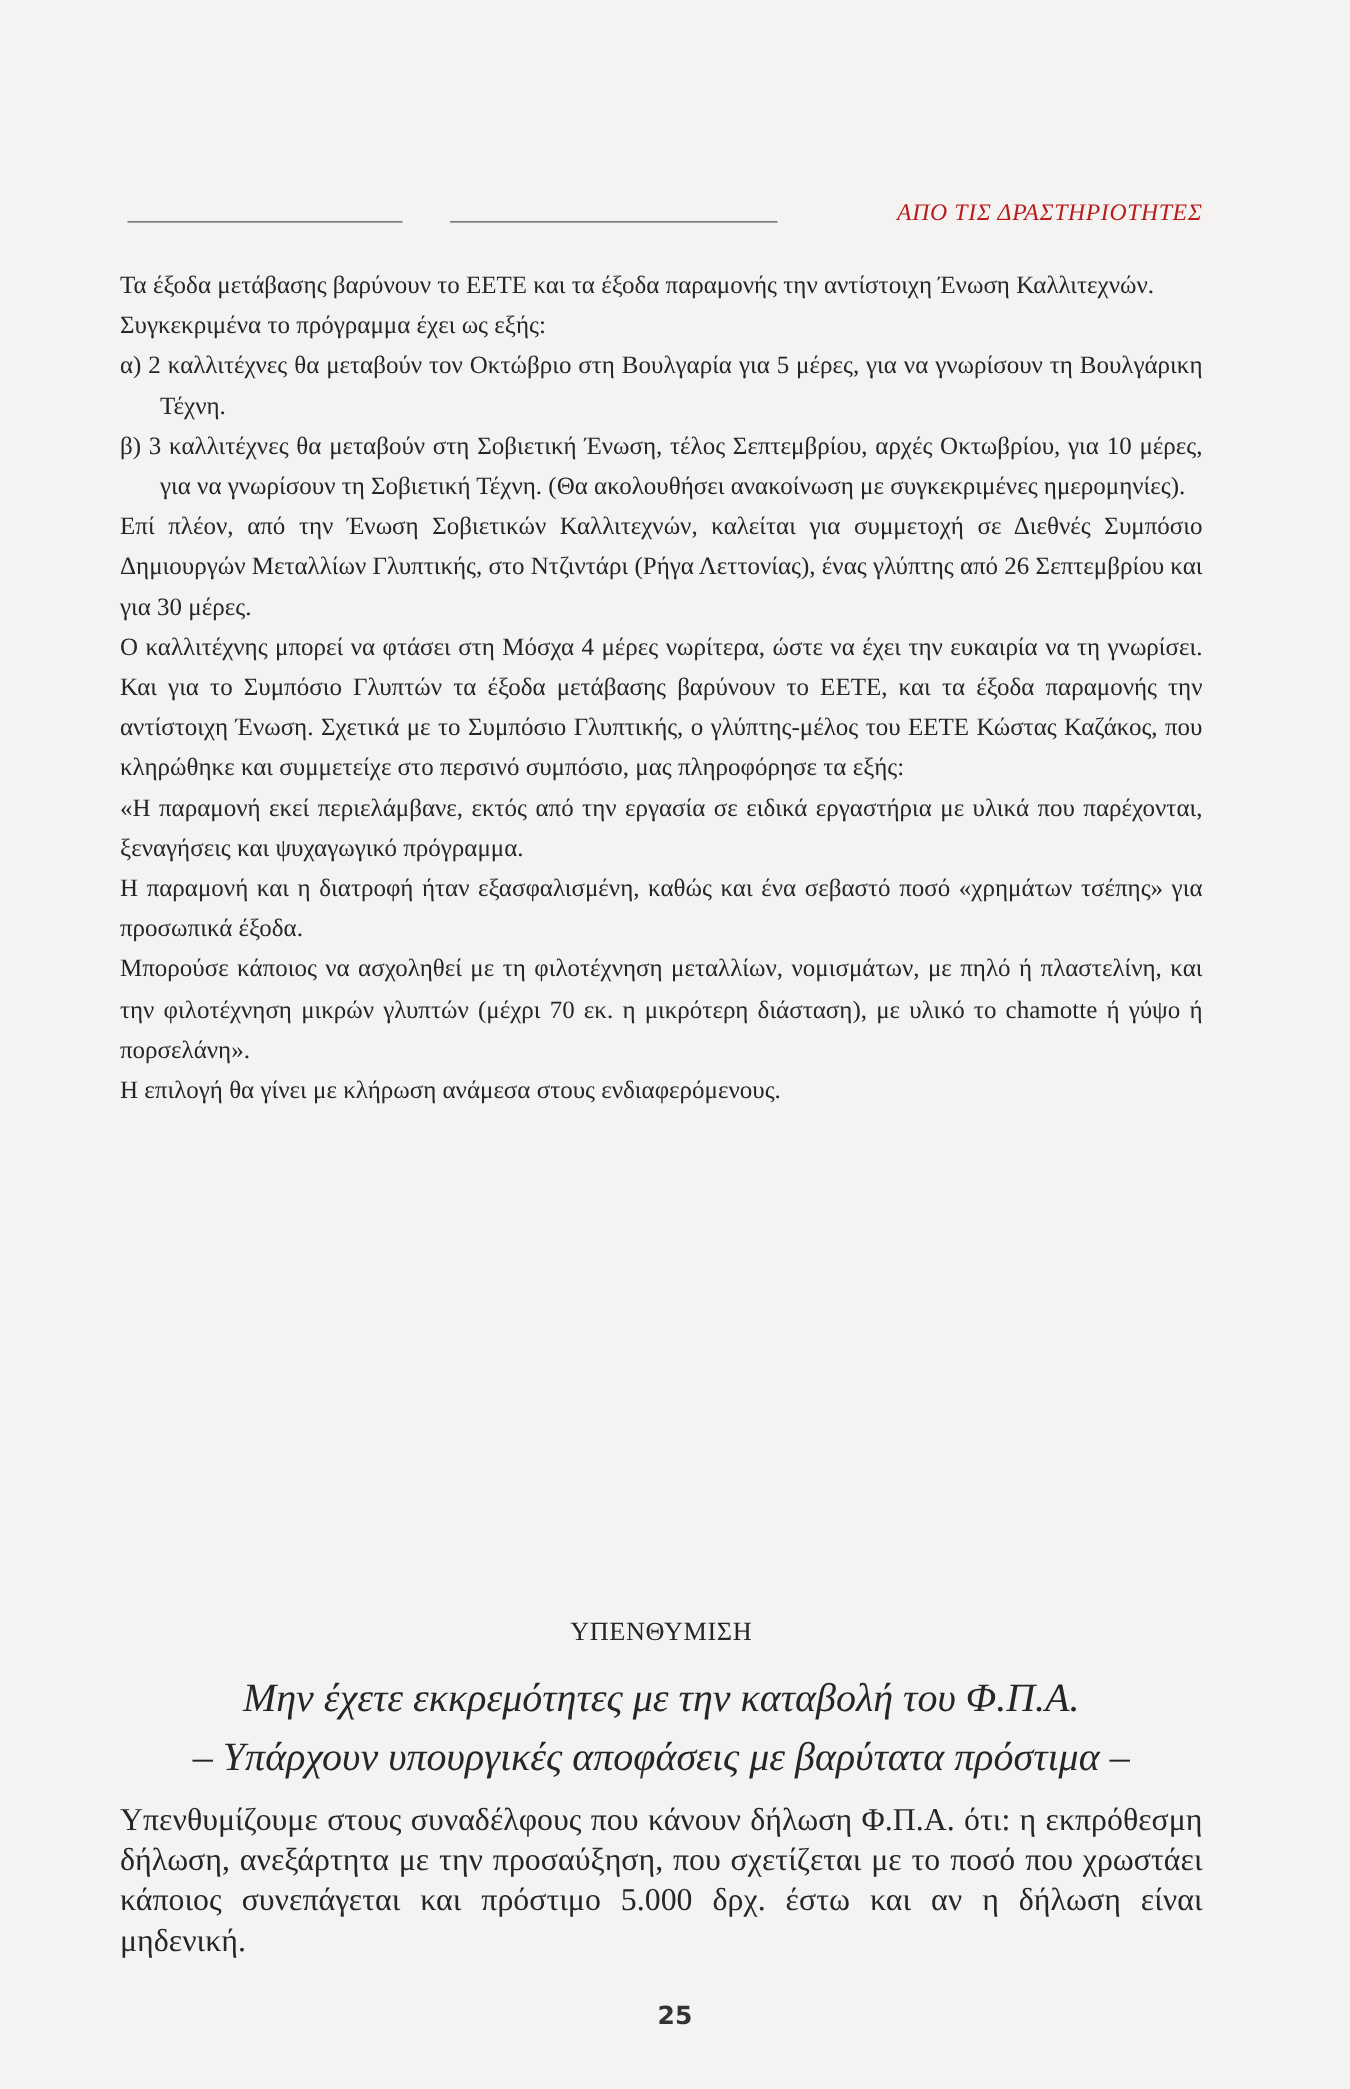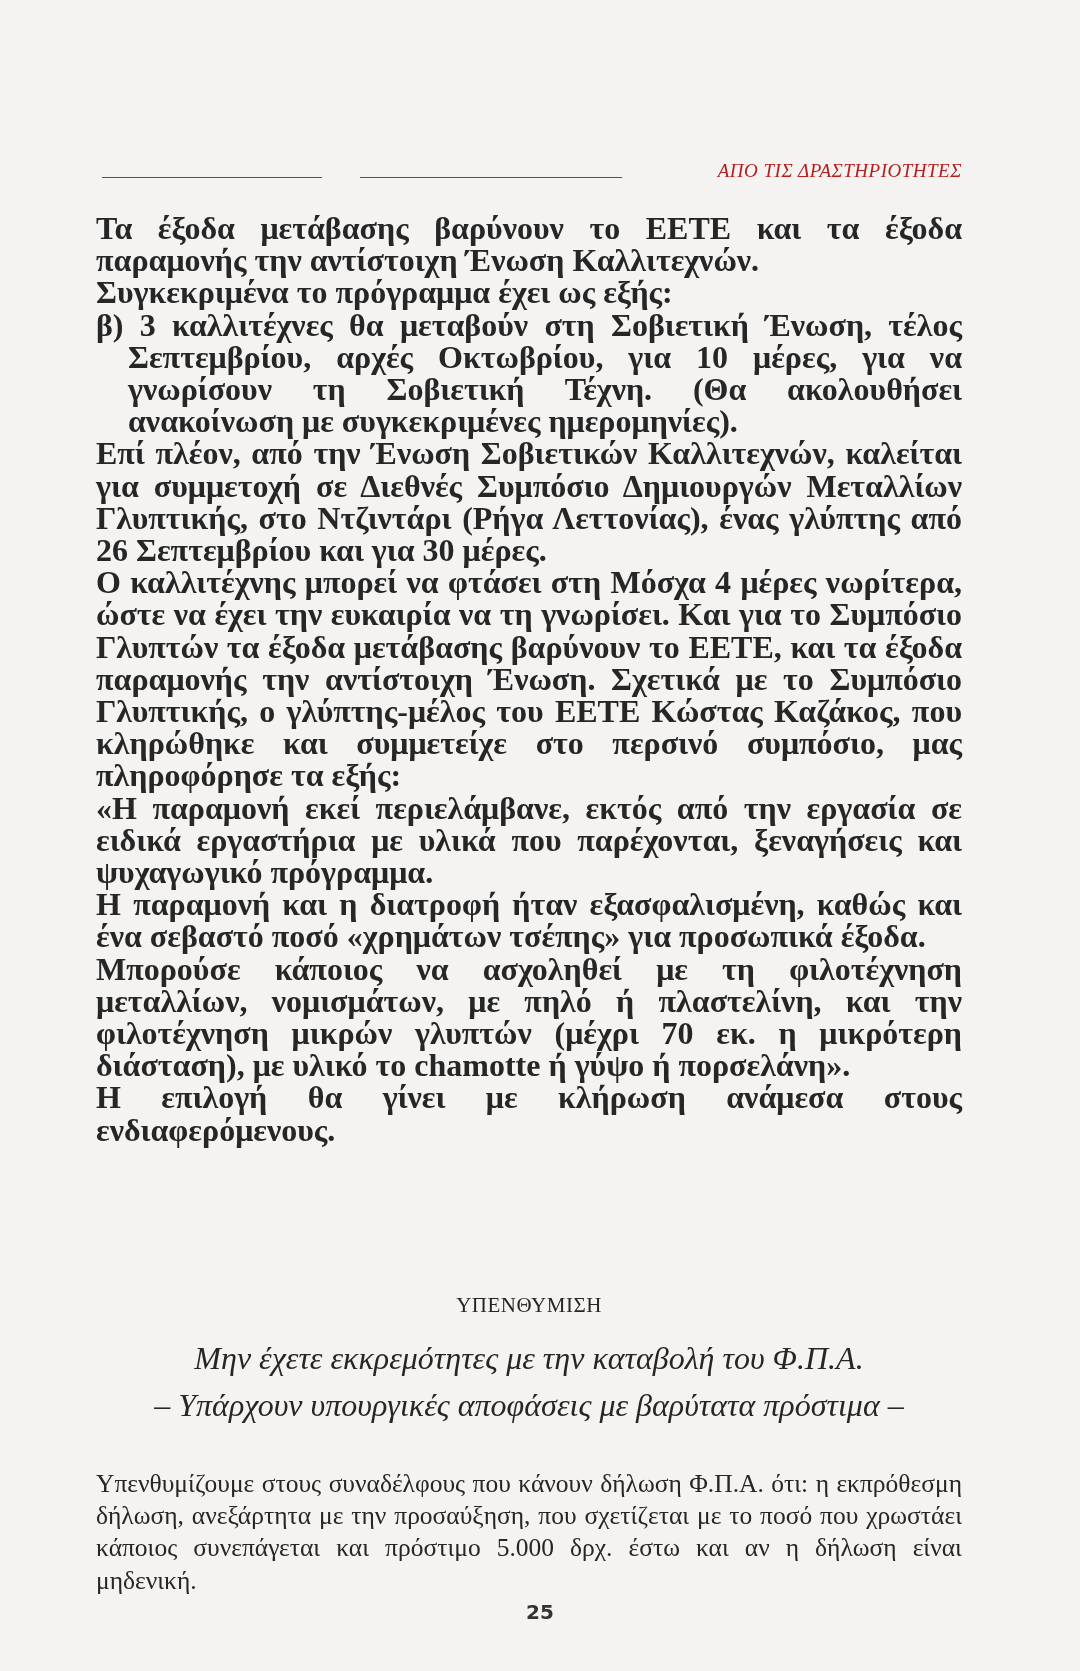--- a/index.html
+++ b/index.html
@@ -17,57 +17,58 @@
     }
     .rule { position: absolute; top: 17px; height: 1px; background: #555; }
     .rule.r1 { left: 0; width: 220px; }
     .rule.r2 { left: 258px; width: 262px; }
     .head-title {
       position: absolute; right: 0; top: 0;
       font-style: italic; font-size: 19px; letter-spacing: 0.5px; color: #b91c1c;
     }
     .body-text {
       position: absolute; left: 96px; top: 212px; width: 866px;
-      font-size: 32px; line-height: 32.2px; font-weight: bold;
+      font-size: 20px; line-height: 32.2px;
     }
     .para { margin: 0; text-align: justify; text-align-last: left; }
     .para.list { padding-left: 32px; text-indent: -32px; }
     .section-title {
       position: absolute; left: 96px; width: 866px; top: 1293px;
       text-align: center; font-size: 21px; letter-spacing: 0.5px;
     }
     .subtitle {
       position: absolute; left: 96px; width: 866px;
       text-align: center; font-style: italic; font-size: 32px;
     }
     .subtitle.s1 { top: 1340px; }
     .subtitle.s2 { top: 1375px; margin-top: 12px; }
     .reminder {
       position: absolute; left: 96px; top: 1440px; width: 866px;
-      font-size: 25.5px; line-height: 32.2px; margin-top: 28px;
+      font-size: 25.5px; line-height: 32.2px;
     }
     .page-number {
       position: absolute; top: 1600px; left: 0; width: 1080px; text-align: center;
       font-family: "DejaVu Sans", sans-serif; font-weight: bold; font-size: 20px; color: #333;
     }
   </style>
 </head>
 <body>
 
 <div class="page">
 
   <div class="running-head">
     <div class="rule r1"></div>
     <div class="rule r2"></div>
     <div class="head-title">ΑΠΟ ΤΙΣ ΔΡΑΣΤΗΡΙΟΤΗΤΕΣ</div>
   </div>
 
   <div class="body-text">
     <p class="para">Τα έξοδα μετάβασης βαρύνουν το ΕΕΤΕ και τα έξοδα παραμονής την αντίστοιχη Ένωση Καλλιτεχνών.</p>
     <p class="para">Συγκεκριμένα το πρόγραμμα έχει ως εξής:</p>
+    <p class="para list">α) 2 καλλιτέχνες θα μεταβούν τον Οκτώβριο στη Βουλγαρία για 5 μέρες, για να γνωρίσουν τη Βουλγάρικη Τέχνη.</p>
     <p class="para list">β) 3 καλλιτέχνες θα μεταβούν στη Σοβιετική Ένωση, τέλος Σεπτεμβρίου, αρχές Οκτωβρίου, για 10 μέρες, για να γνωρίσουν τη Σοβιετική Τέχνη. (Θα ακολουθήσει ανακοίνωση με συγκεκριμένες ημερομηνίες).</p>
     <p class="para">Επί πλέον, από την Ένωση Σοβιετικών Καλλιτεχνών, καλείται για συμμετοχή σε Διεθνές Συμπόσιο Δημιουργών Μεταλλίων Γλυπτικής, στο Ντζιντάρι (Ρήγα Λεττονίας), ένας γλύπτης από 26 Σεπτεμβρίου και για 30 μέρες.</p>
     <p class="para">Ο καλλιτέχνης μπορεί να φτάσει στη Μόσχα 4 μέρες νωρίτερα, ώστε να έχει την ευκαιρία να τη γνωρίσει. Και για το Συμπόσιο Γλυπτών τα έξοδα μετάβασης βαρύνουν το ΕΕΤΕ, και τα έξοδα παραμονής την αντίστοιχη Ένωση. Σχετικά με το Συμπόσιο Γλυπτικής, ο γλύπτης-μέλος του ΕΕΤΕ Κώστας Καζάκος, που κληρώθηκε και συμμετείχε στο περσινό συμπόσιο, μας πληροφόρησε τα εξής:</p>
     <p class="para">«Η παραμονή εκεί περιελάμβανε, εκτός από την εργασία σε ειδικά εργαστήρια με υλικά που παρέχονται, ξεναγήσεις και ψυχαγωγικό πρόγραμμα.</p>
     <p class="para">Η παραμονή και η διατροφή ήταν εξασφαλισμένη, καθώς και ένα σεβαστό ποσό «χρημάτων τσέπης» για προσωπικά έξοδα.</p>
     <p class="para">Μπορούσε κάποιος να ασχοληθεί με τη φιλοτέχνηση μεταλλίων, νομισμάτων, με πηλό ή πλαστελίνη, και την φιλοτέχνηση μικρών γλυπτών (μέχρι 70 εκ. η μικρότερη διάσταση), με υλικό το chamotte ή γύψο ή πορσελάνη».</p>
     <p class="para">Η επιλογή θα γίνει με κλήρωση ανάμεσα στους ενδιαφερόμενους.</p>
   </div>
 
   <div class="section-title">ΥΠΕΝΘΥΜΙΣΗ</div>

